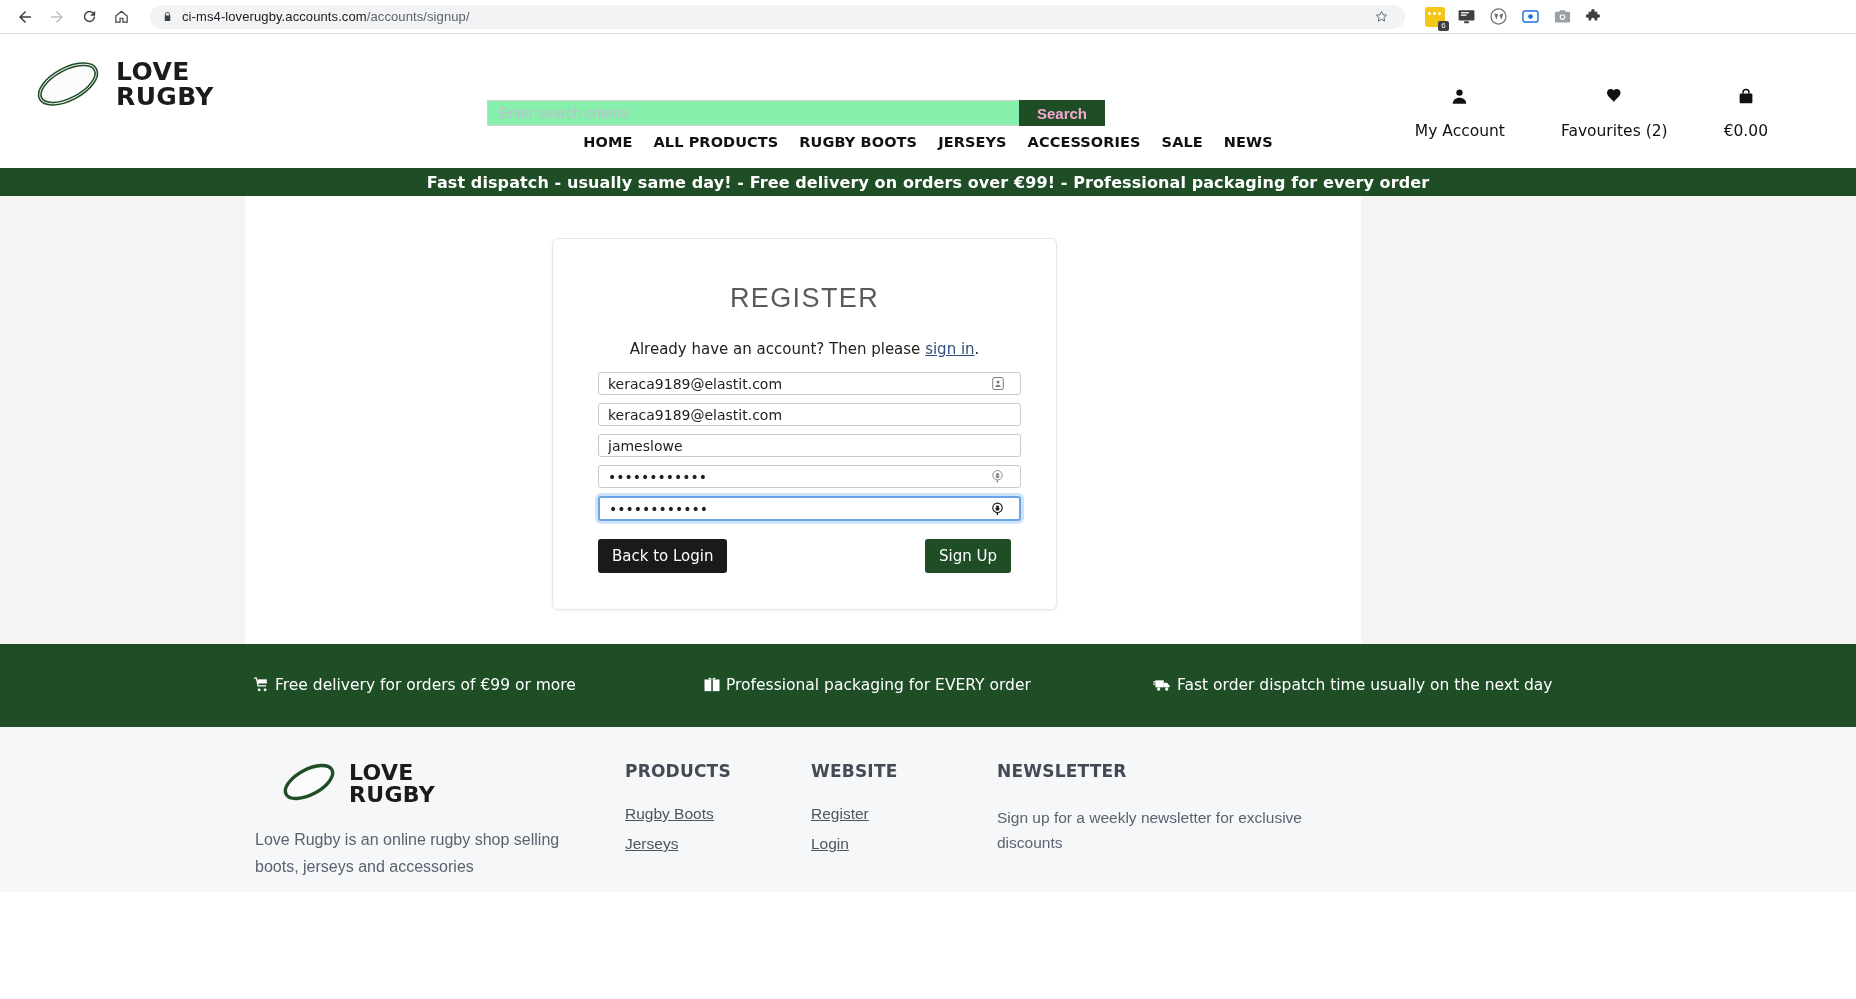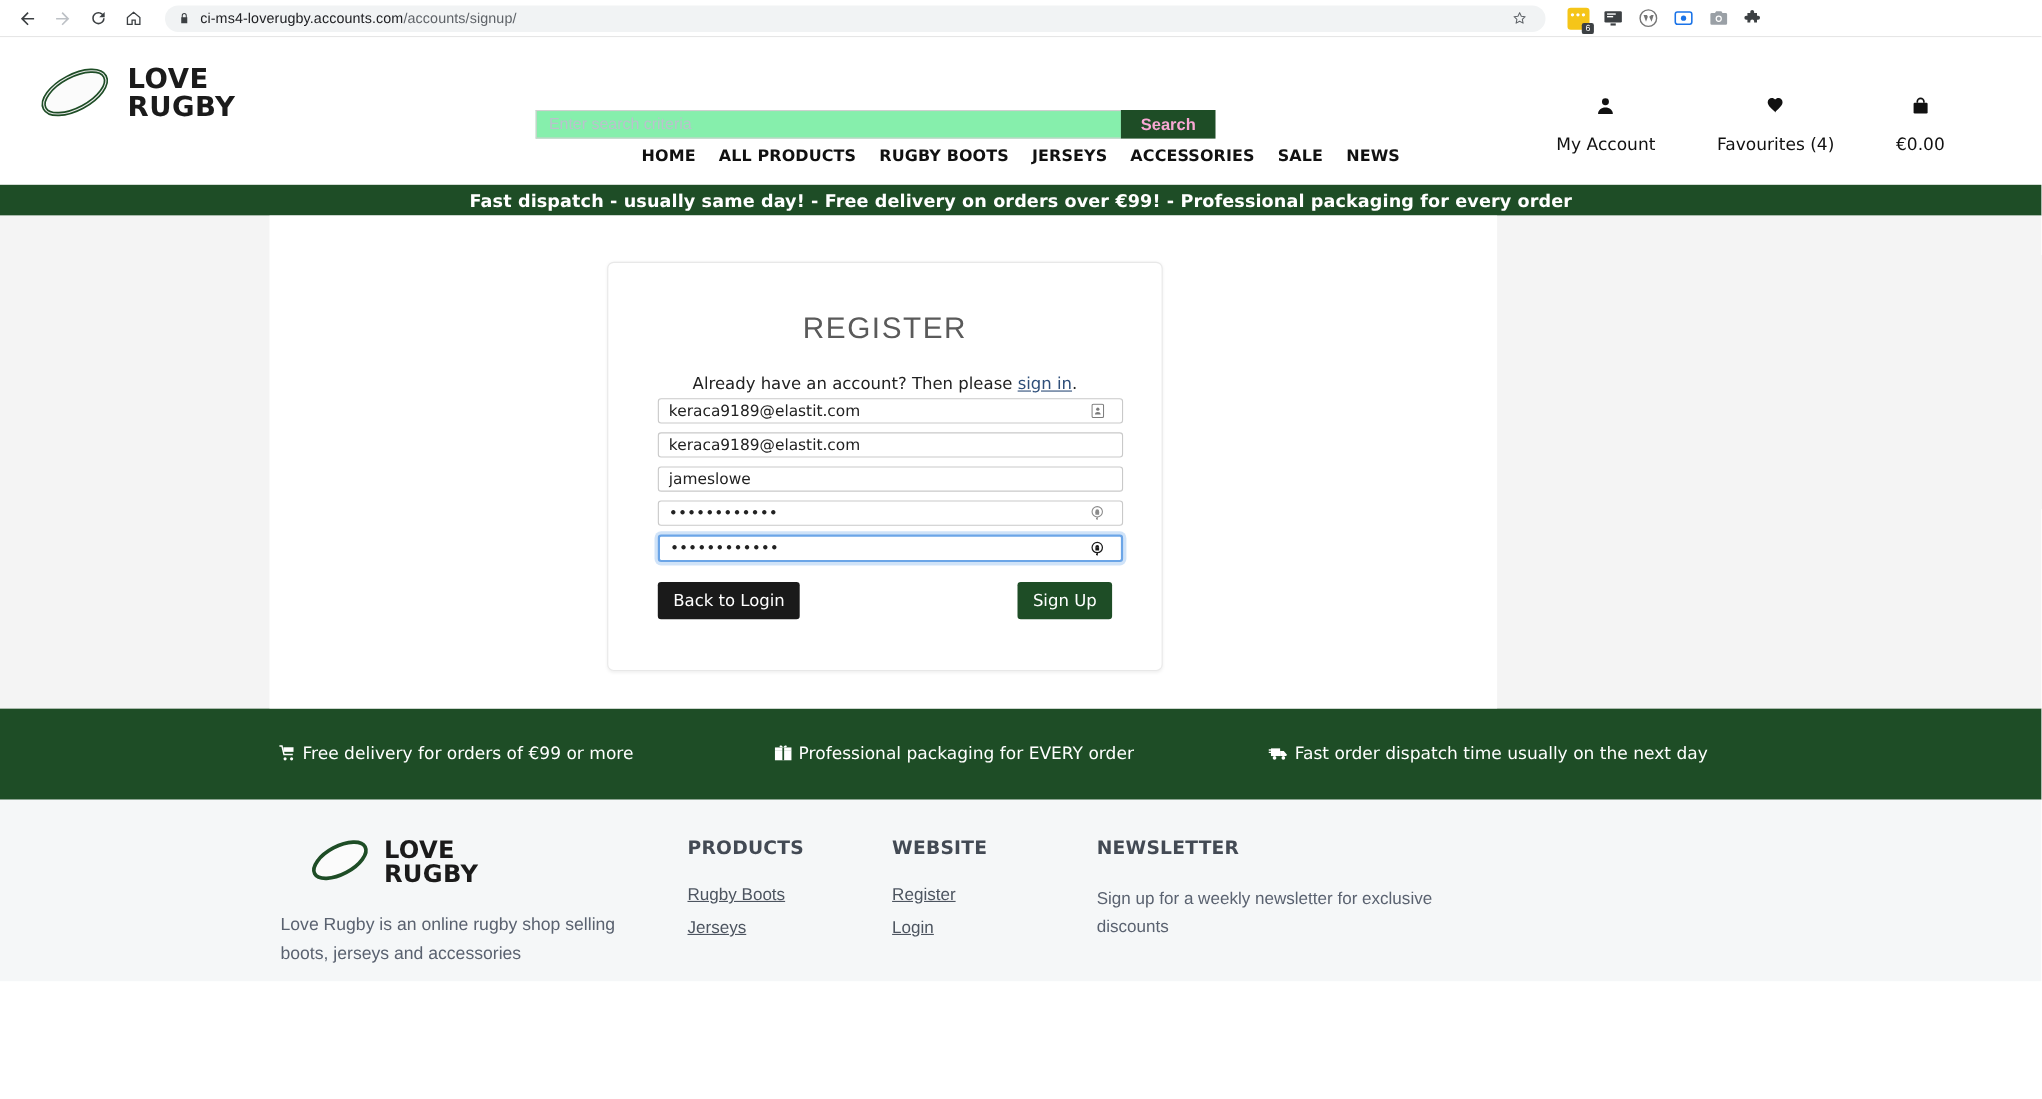--- a/index.html
+++ b/index.html
@@ -131,21 +131,21 @@
     text-align: center; font-family: "Liberation Sans", sans-serif;
     font-weight: 400; font-size: 27px; color: #5a5a5a;
     letter-spacing: 1.4px; margin-top: 44px;
   }
   .card-sub {
     text-align: center; font-family: "DejaVu Sans", sans-serif;
     font-size: 15px; color: #222; margin-top: 26px;
   }
   .card-sub a { color: #2f4f7a; text-decoration: underline; }
 
-  .form { margin-top: 4px; }
+  .form { margin-top: 14px; }
   .field-row { position: relative; margin-bottom: 8px; }
   .field {
     width: 423px; height: 23px;
     border: 1px solid #c9c9c9; border-radius: 3px;
     padding: 0 9px; font-size: 14px; color: #222;
     font-family: "DejaVu Sans", sans-serif; outline: none; background: #fff;
   }
   .field.focused {
     border: 2px solid #6ba5e7; box-shadow: 0 0 0 3px rgba(120,175,235,.35);
     height: 25px;
@@ -325,21 +325,21 @@
               </svg>
           </span>
           <span class="ha-label">My Account</span>
         </div>
         <div class="ha-item">
           <span class="ha-icon">
             <svg width="19" height="18" viewBox="0 0 24 24">
                 <path d="M12 20.5l-1.6-1.5C5 14 2 11.2 2 7.8 2 5 4.2 2.8 7 2.8c1.6 0 3.1.7 4 1.9.9-1.2 2.4-1.9 4-1.9 2.8 0 5 2.2 5 5 0 3.4-3 6.2-8.4 11.2z" fill="#111"></path>
               </svg>
           </span>
-          <span class="ha-label">Favourites (4)</span>
+          <span class="ha-label">Favourites (2)</span>
         </div>
         <div class="ha-item">
           <span class="ha-icon">
             <svg width="18" height="19" viewBox="0 0 24 24">
                 <path d="M8 8V6.5a4 4 0 018 0V8" fill="none" stroke="#111" stroke-width="2"></path>
                 <rect x="3.5" y="8" width="17" height="13" rx="1.5" fill="#111"></rect>
               </svg>
           </span>
           <span class="ha-label">€0.00</span>
         </div>

